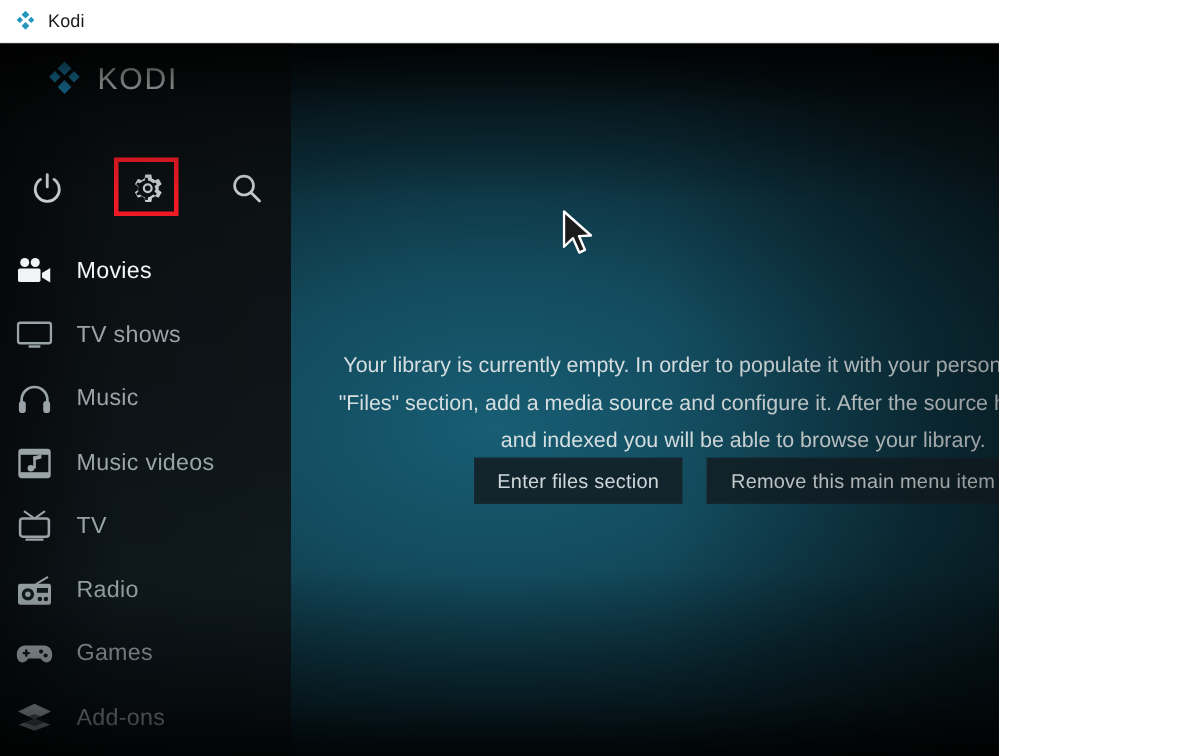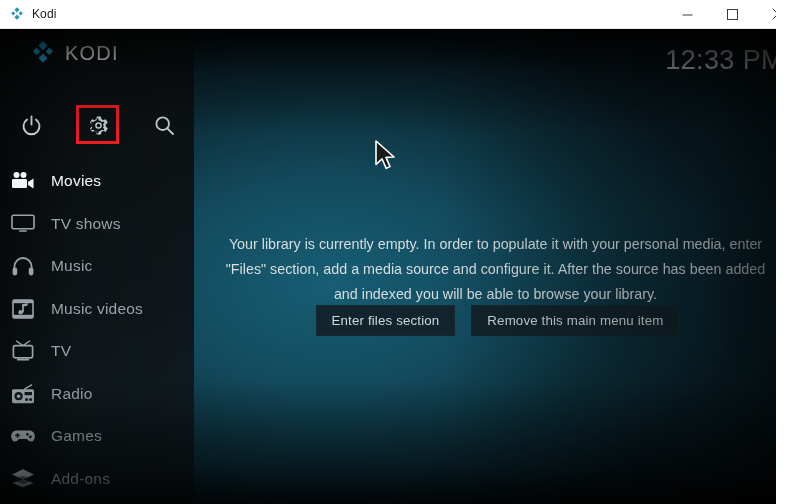--- a/index.html
+++ b/index.html
@@ -10,21 +10,21 @@
   body {
     width: 800px;
     height: 504px;
     overflow: hidden;
     font-family: "Liberation Sans", sans-serif;
     -webkit-font-smoothing: antialiased;
   }
 
   #app {
     position: relative;
-    width: 776px;
+    width: 666px;
     height: 504px;
     overflow: hidden;
   }
 
   
   .titlebar {
     position: absolute;
     left: 0; top: 0;
     width: 800px;
     height: 29px;

